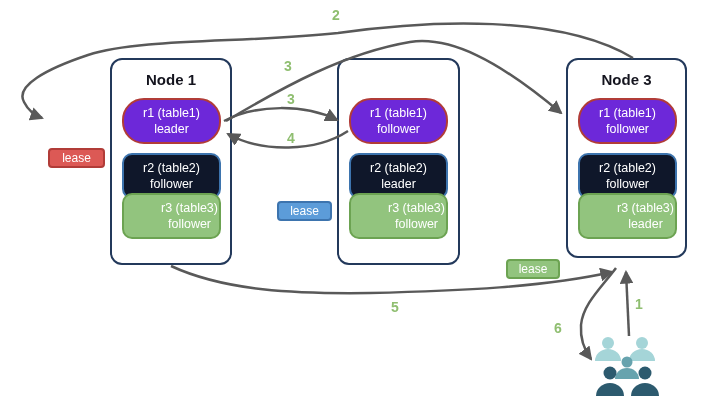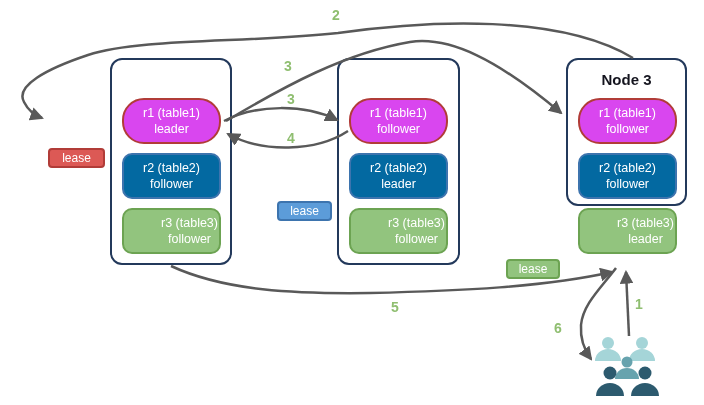--- a/index.html
+++ b/index.html
@@ -4,32 +4,32 @@
 <style>
   html,body { margin:0; padding:0; background:#ffffff; }
   body { font-family:"Liberation Sans", sans-serif; }
   .canvas { position:relative; width:704px; height:405px; background:#ffffff; overflow:hidden; }
 
   
   .node { position:absolute; top:58px; width:122px; height:207px; background:#ffffff;
           border:2px solid #23395B; border-radius:12px; box-sizing:border-box; z-index:1; }
   .node1 { left:110px; }
   .node2 { left:337px; width:123px; }
-  .node3 { left:566px; width:121px; height:148px; }
+  .node3 { left:566px; width:121px; height:200px; }
   .node-title { text-align:center; margin-top:11px; font-weight:bold; font-size:15px; color:#14141e; }
 
   
   .replica { position:absolute; left:10px; width:99px; height:46px; border-radius:10px;
              box-sizing:border-box; border:2px solid; color:#ffffff; font-size:12.5px;
              text-align:center; display:flex; flex-direction:column; justify-content:center;
              line-height:1.3; }
-  .replica.red   { background:#d946ef; border-color:#B13C38;border-radius:22px; }
-  .replica.blue  { background:#0369a1; border-color:#3D74AE; }
+  .replica.red   { background:#6d28d9; border-color:#B13C38;border-radius:22px; }
+  .replica.blue  { background:#0f172a; border-color:#3D74AE; }
   .replica.green { background:#92C47E; border-color:#6CA352; }
-  .pos-r1 { top:38px; } .pos-r2 { top:93px; } .pos-r3 { top:148px;padding-left:36px; }
+  .pos-r1 { top:38px; } .pos-r2 { top:93px; } .pos-r3 { top:133px;padding-left:36px; }
 
   
   .lease { position:absolute; color:#ffffff; font-size:12px; text-align:center;
            border-radius:4px; box-sizing:border-box; border:2px solid; height:20px;
            line-height:16px; z-index:3;margin-top:36px; }
   .lease.red   { left:48px;  top:112px; width:57px; background:#DC5955; border-color:#B13C38; }
   .lease.blue  { left:277px; top:165px; width:55px; background:#5C9CD9; border-color:#3D74AE; }
   .lease.green { left:506px; top:223px; width:54px; background:#92C47E; border-color:#6CA352; }
 
   
@@ -44,20 +44,21 @@
 
   svg.arrows { position:absolute; left:0; top:0; width:704px; height:405px; z-index:2; }
   svg.users  { position:absolute; left:593px; top:333px; z-index:2; }
 </style>
 </head>
 <body>
 
 <div class="canvas">
 
   <div class="node node1">
+    <div class="node-title">Node 1</div>
     <div class="replica red pos-r1">
       <span>r1 (table1)</span>
       <span>leader</span>
     </div>
     <div class="replica blue pos-r2">
       <span>r2 (table2)</span>
       <span>follower</span>
     </div>
     <div class="replica green pos-r3">
       <span>r3 (table3)</span>

